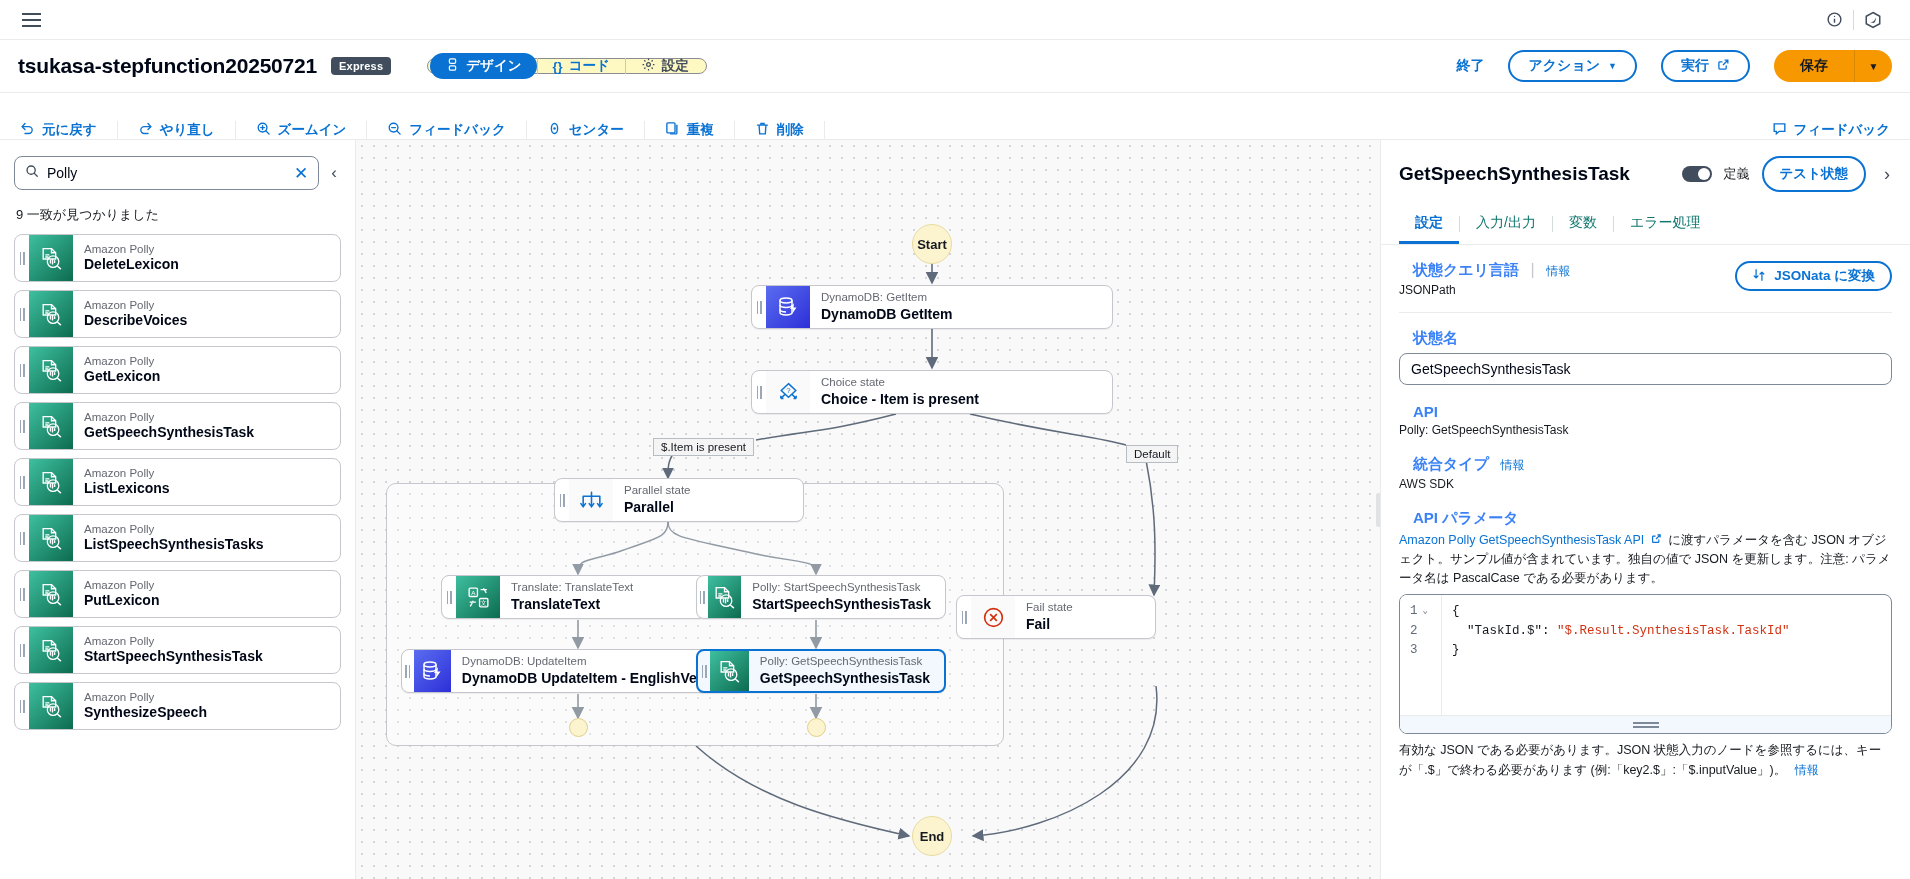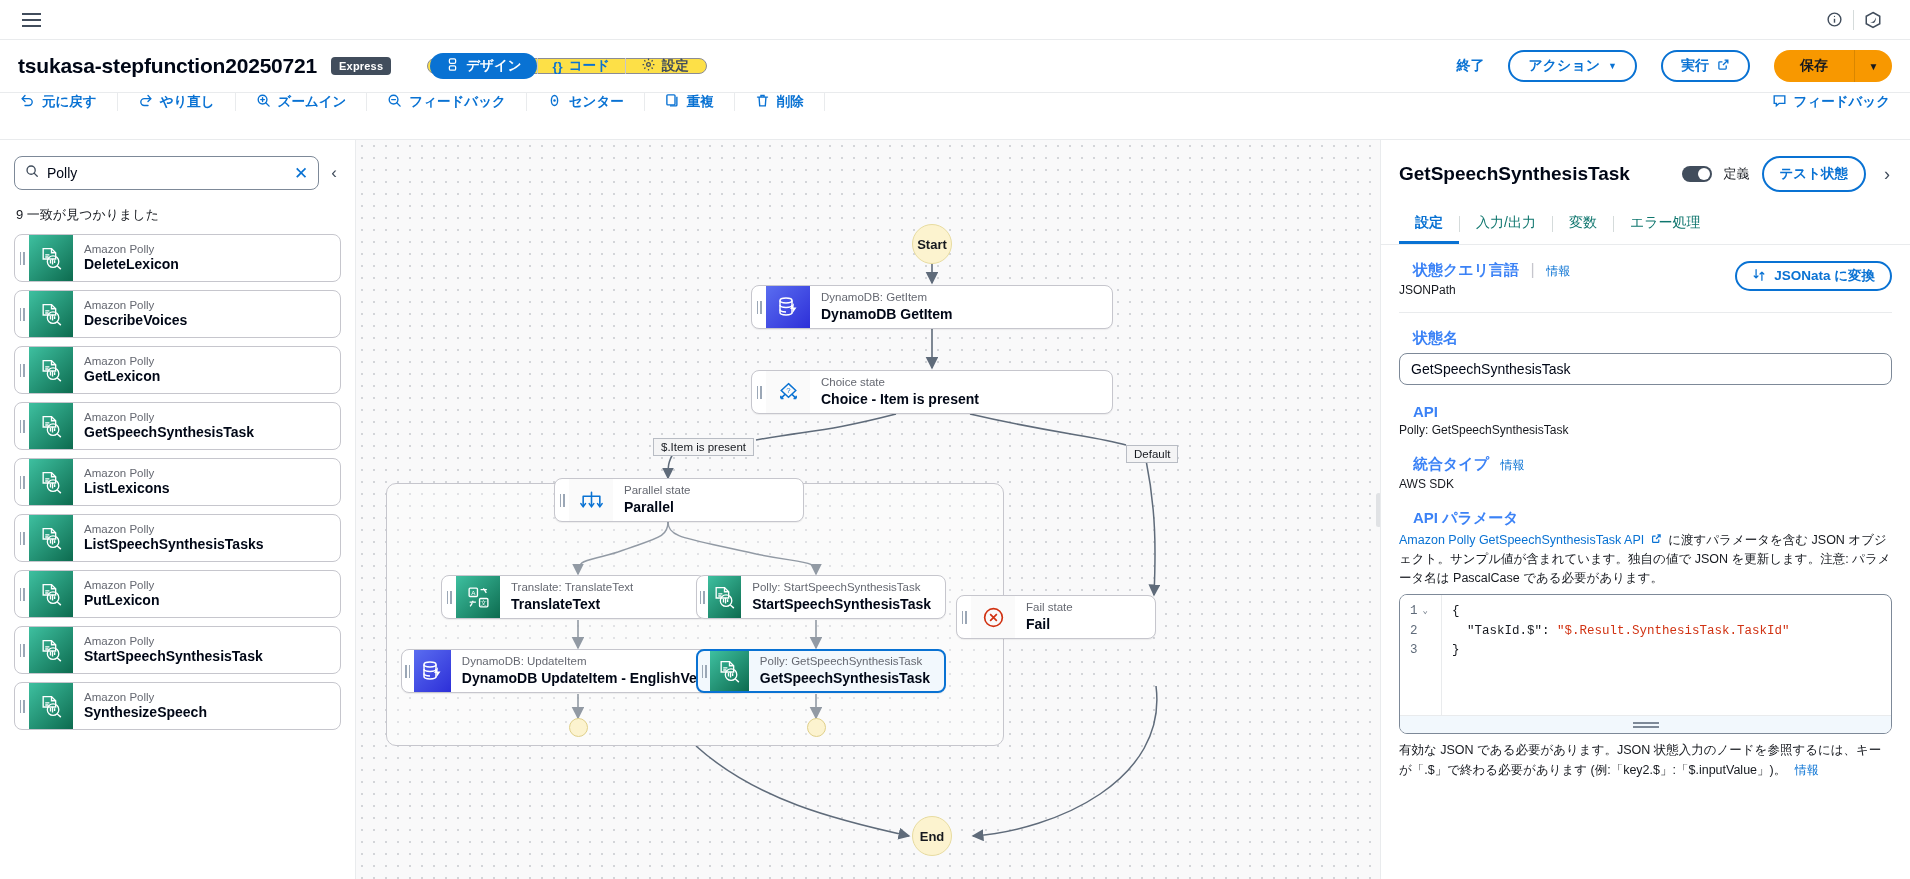--- a/index.html
+++ b/index.html
@@ -26,21 +26,21 @@
     height: 53px; display:flex; align-items:center; padding: 0 18px;
     border-bottom:1px solid #e9ebed; gap:14px; background:#fff;
   }
   .fn-title { font-size:21px; font-weight:700; letter-spacing:-0.2px; color:#000716; white-space:nowrap; }
   .express-badge {
     background:#414d5c; color:#fff; font-size:11px; font-weight:700;
     padding:3px 8px; border-radius:4px; letter-spacing:.2px;
   }
   .mode-switch {
     display:flex; align-items:center; border:1px solid #8c8c94; border-radius:20px;
-    height:16px; padding:2px; margin-left:22px; background:#fde047;
+    height:16px; padding:2px; margin-left:22px; background:#fef9c3;
   }
   .mode-pill {
     display:flex; align-items:center; gap:6px; font-size:13.5px; font-weight:700;
     padding:0 15px; height:26px; border-radius:20px; color:#0972d3; cursor:pointer; white-space:nowrap;
   }
   .mode-pill.active { background:#0972d3; color:#fff; }
   .mode-div { width:1px; height:16px; background:#c6c6cd; }
   .titlerow-spacer { flex:1; }
   .link-btn { color:#0972d3; font-size:14px; font-weight:700; cursor:pointer; padding:0 10px; white-space:nowrap; }
   .out-btn {
@@ -54,21 +54,21 @@
     border-radius:20px 0 0 20px; padding:0 26px; height:32px; display:flex;
     align-items:center; cursor:pointer;
   }
   .save-caret {
     background:#f89800; border-radius:0 20px 20px 0; width:38px; height:32px;
     display:flex; align-items:center; justify-content:center; cursor:pointer;
     border-left:1px solid #d98600; font-size:10px; color:#16191f;
   }
 
   
-  .toolbar { height:47px; display:flex; align-items:flex-start; border-bottom:1px solid #e9ebed; background:#fff; }
+  .toolbar { height:47px; display:flex; align-items:flex-end; border-bottom:1px solid #e9ebed; background:#fff; }
   .tool-item {
     display:flex; align-items:center; gap:7px; padding:0 20px;
     border-right:1px solid #e9ebed; color:#0972d3; font-size:13.5px; font-weight:700;
     cursor:pointer; white-space:nowrap;
   }
   .toolbar-spacer { flex:1; border-right:none; }
   .feedback { display:flex; align-items:center; gap:7px; padding:0 20px; color:#0972d3; font-size:13.5px; font-weight:700; cursor:pointer; }
 
   
   .main { display:flex; height: calc(879px - 40px - 53px - 47px); }

